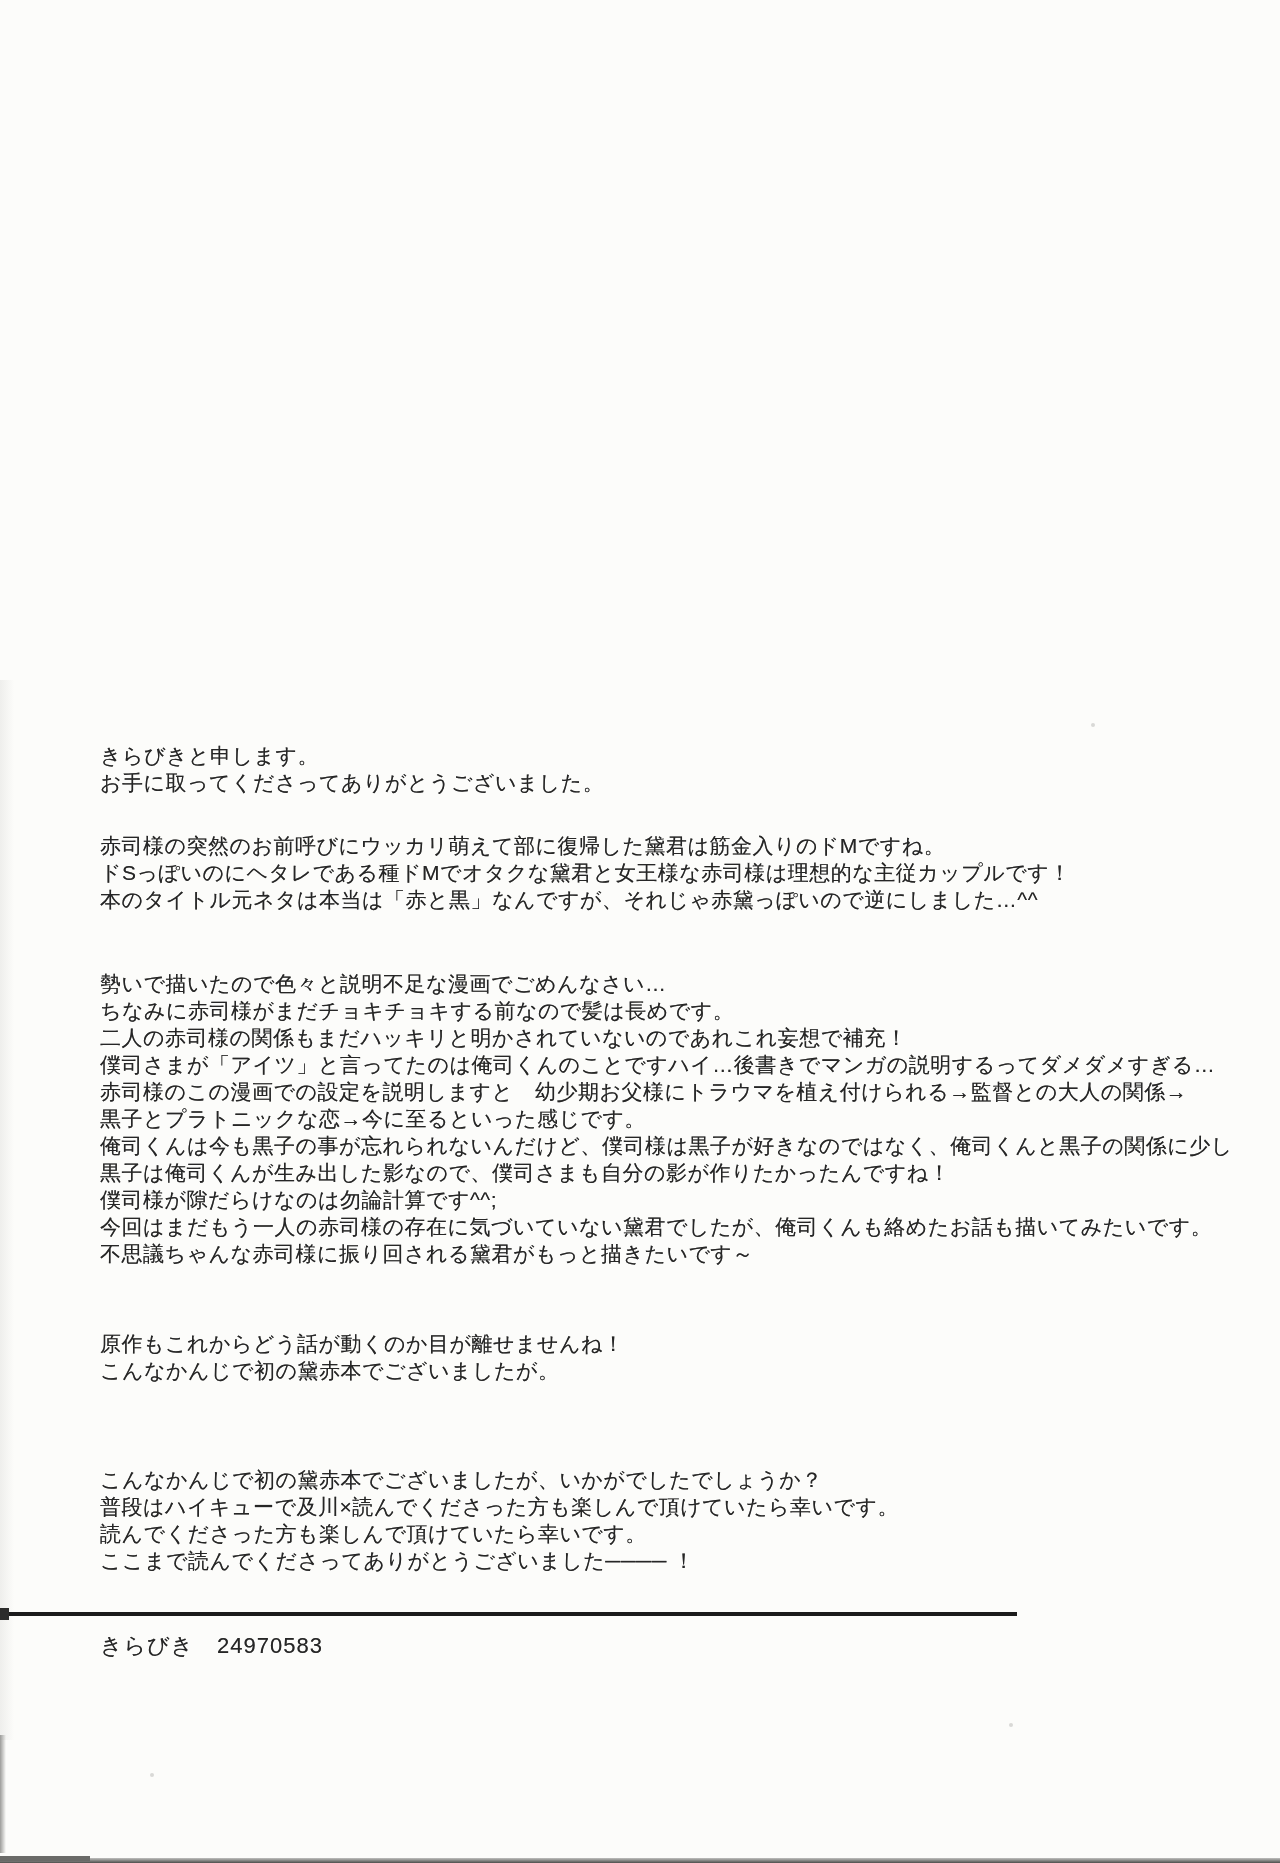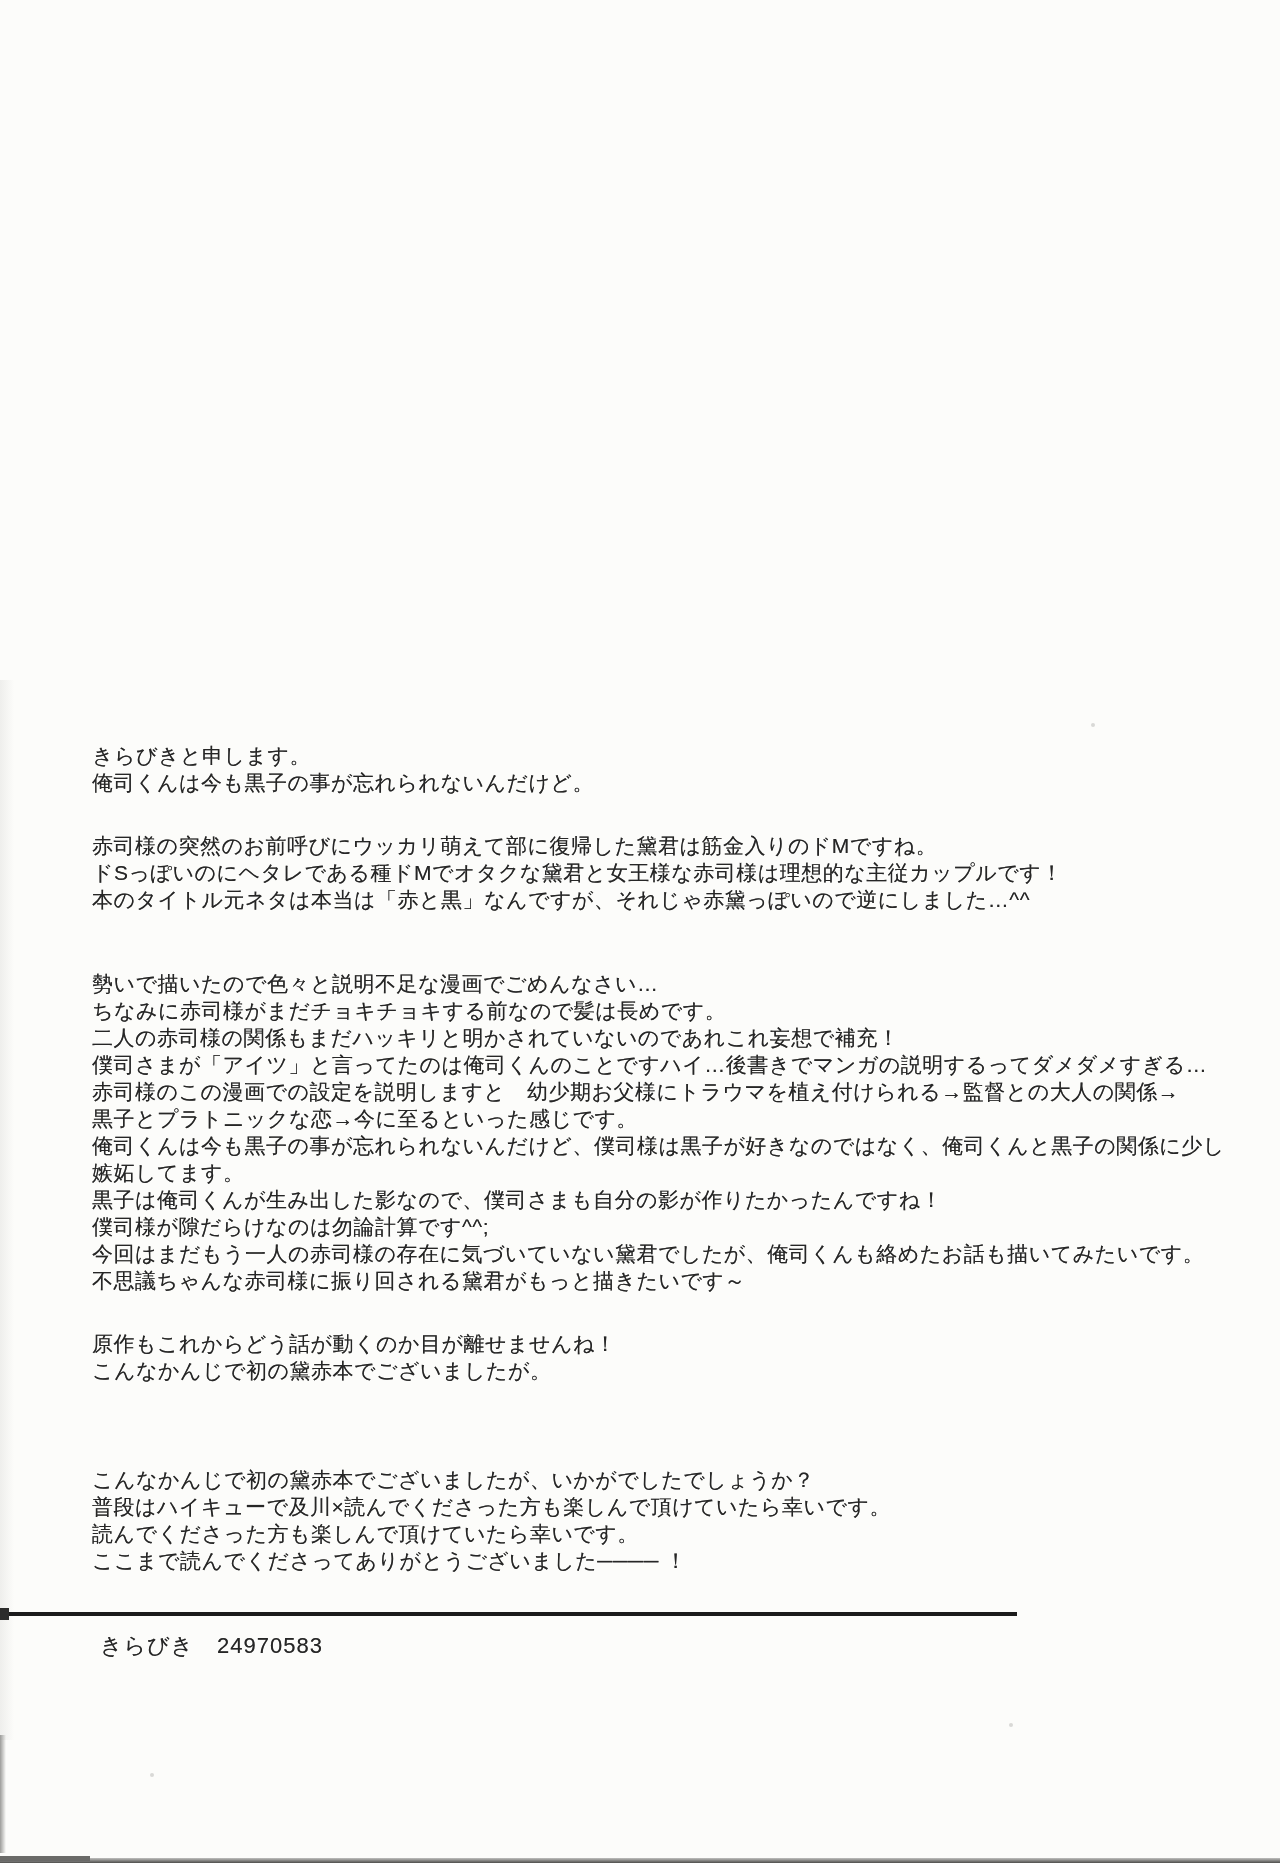--- a/index.html
+++ b/index.html
@@ -12,21 +12,21 @@
     width: 1280px;
     height: 1863px;
     margin: 0 auto;
     background: #fcfcfa;
     overflow: hidden;
     font-family: "Liberation Sans", "DejaVu Sans", sans-serif;
     color: #262626;
   }
   .para {
     position: absolute;
-    left: 92px;
+    left: 100px;
     font-size: 21px;
     line-height: 27px;
     white-space: nowrap;
     letter-spacing: 0.5px;
     text-shadow: 0 0 0.5px rgba(30,30,30,0.55);
   }
   .line { height: 27px; }
   .rule {
     position: absolute;
     left: 0;
@@ -95,38 +95,37 @@
 </style>
 </head>
 <body>
 
 <div class="page">
 
   <div class="left-shade"></div>
 
   <div class="para" style="top:742px">
     <div class="line">きらびきと申します。</div>
-    <div class="line">俺司くんは今も黒子の事が忘れられないんだけど。</div>
+    <div class="line">お手に取ってくださってありがとうございました。</div>
   </div>
 
   <div class="para" style="top:832px">
     <div class="line">赤司様の突然のお前呼びにウッカリ萌えて部に復帰した黛君は筋金入りのドMですね。</div>
     <div class="line">ドSっぽいのにヘタレである種ドMでオタクな黛君と女王様な赤司様は理想的な主従カップルです！</div>
     <div class="line">本のタイトル元ネタは本当は「赤と黒」なんですが、それじゃ赤黛っぽいので逆にしました…^^</div>
   </div>
 
   <div class="para" style="top:970px">
     <div class="line">勢いで描いたので色々と説明不足な漫画でごめんなさい…</div>
     <div class="line">ちなみに赤司様がまだチョキチョキする前なので髪は長めです。</div>
     <div class="line">二人の赤司様の関係もまだハッキリと明かされていないのであれこれ妄想で補充！</div>
     <div class="line">僕司さまが「アイツ」と言ってたのは俺司くんのことですハイ…後書きでマンガの説明するってダメダメすぎる…</div>
     <div class="line">赤司様のこの漫画での設定を説明しますと　幼少期お父様にトラウマを植え付けられる→監督との大人の関係→</div>
     <div class="line">黒子とプラトニックな恋→今に至るといった感じです。</div>
     <div class="line">俺司くんは今も黒子の事が忘れられないんだけど、僕司様は黒子が好きなのではなく、俺司くんと黒子の関係に少し</div>
-    <div class="line">嫉妬してます。</div>
     <div class="line">黒子は俺司くんが生み出した影なので、僕司さまも自分の影が作りたかったんですね！</div>
     <div class="line">僕司様が隙だらけなのは勿論計算です^^;</div>
     <div class="line">今回はまだもう一人の赤司様の存在に気づいていない黛君でしたが、俺司くんも絡めたお話も描いてみたいです。</div>
     <div class="line">不思議ちゃんな赤司様に振り回される黛君がもっと描きたいです～</div>
   </div>
 
   <div class="para" style="top:1330px">
     <div class="line">原作もこれからどう話が動くのか目が離せませんね！</div>
     <div class="line">こんなかんじで初の黛赤本でございましたが。</div>
   </div>

